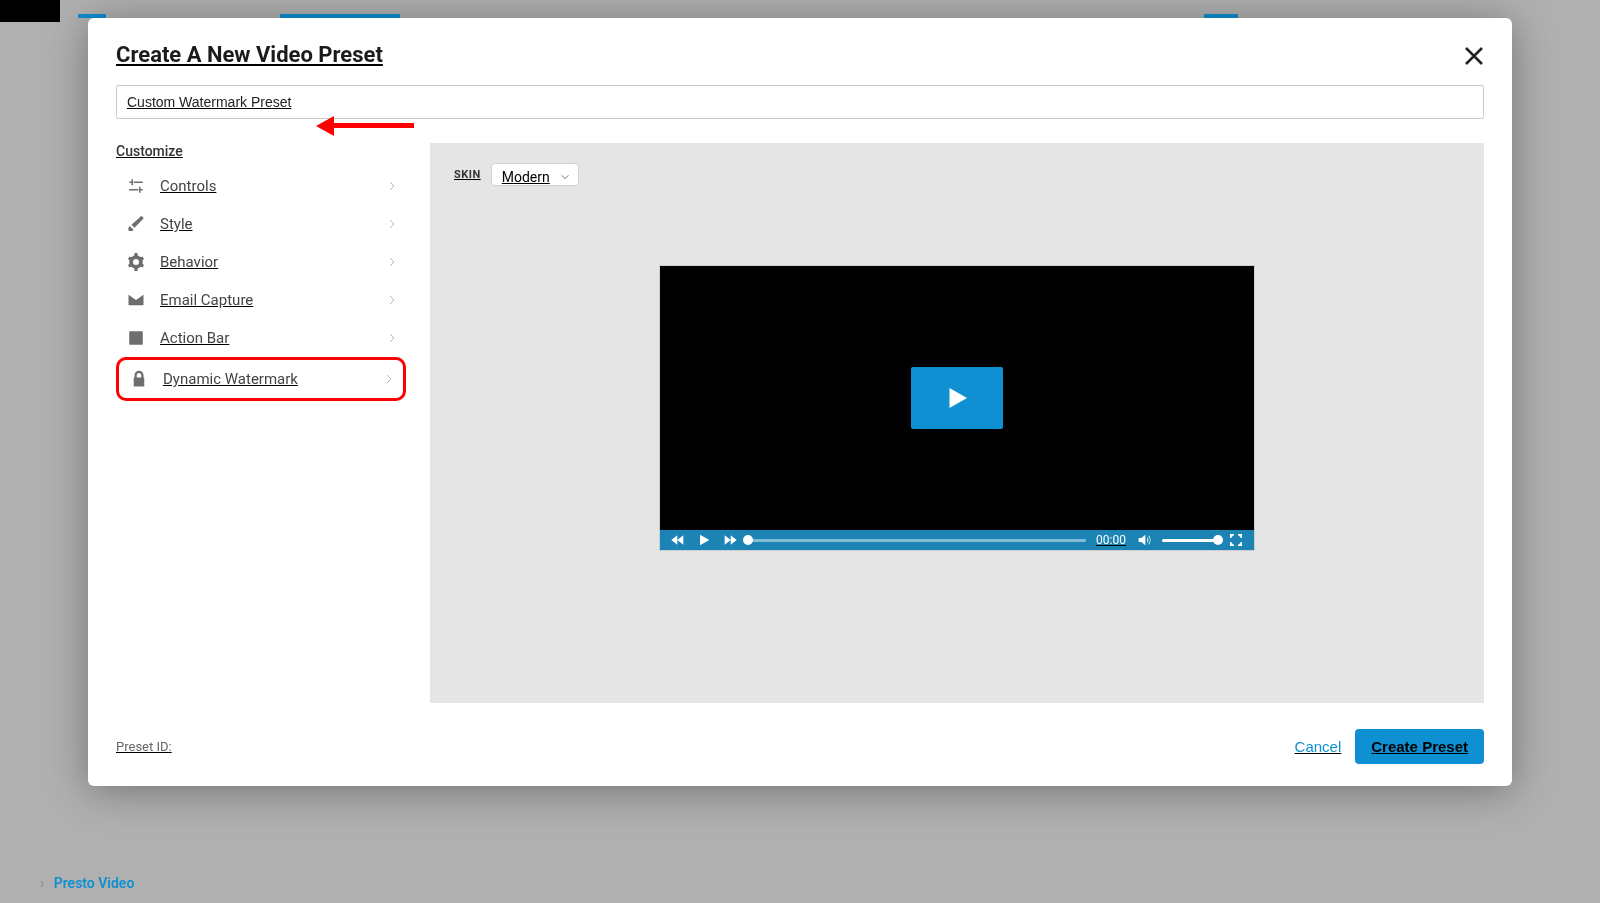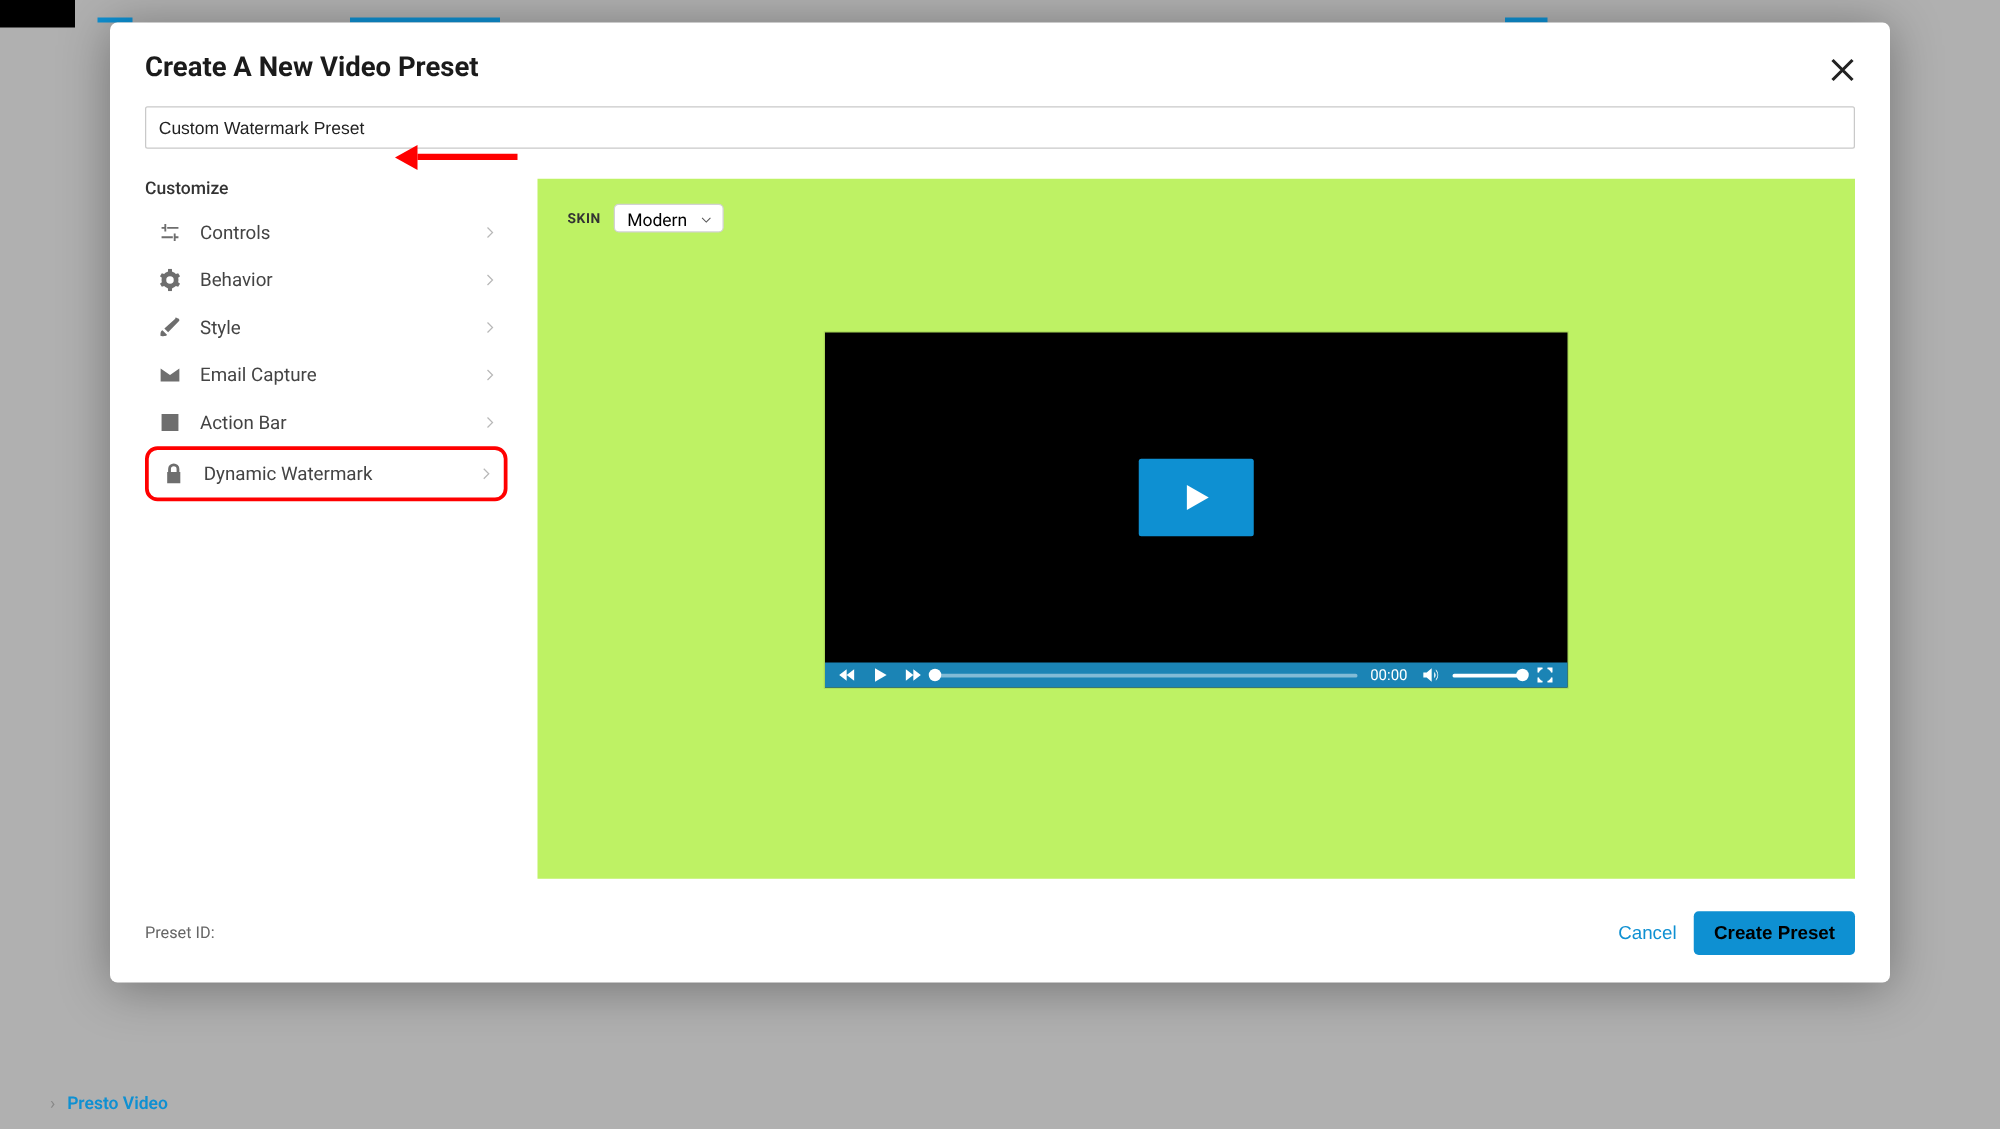--- a/index.html
+++ b/index.html
@@ -4,39 +4,39 @@
 <style>
 html,body{margin:0;padding:0;font-family:-apple-system,BlinkMacSystemFont,"Segoe UI",Roboto,Helvetica,Arial,sans-serif;}
 body{background:#b0b0b0;display:flex;align-items:flex-start;justify-content:center;min-height:903px;}
 .black-strip{position:fixed;left:0;top:0;width:60px;height:22px;background:#000;}
 .blue-hint-1{position:fixed;left:78px;top:14px;width:28px;height:4px;background:#0e90d2;}
 .blue-hint-2{position:fixed;left:280px;top:14px;width:120px;height:4px;background:#0e90d2;}
 .blue-hint-3{position:fixed;left:1204px;top:14px;width:34px;height:4px;background:#0e90d2;}
 .breadcrumb{position:fixed;left:34px;bottom:12px;font-size:14px;color:#555;}
 .breadcrumb .arrow{color:#888;margin:0 6px;}
 .breadcrumb .link{color:#0e90d2;font-weight:600;}
-.modal{width:1424px;background:#fff;border-radius:6px;margin-top:18px;margin-bottom:18px;box-shadow:0 4px 40px rgba(0,0,0,.35);display:flex;flex-direction:column;padding:24px 28px 22px 28px;box-sizing:border-box;position:relative;}
+.modal{width:1424px;background:#fff;border-radius:6px;margin-top:18px;margin-bottom:18px;box-shadow:0 4px 40px rgba(0,0,0,.35);display:flex;flex-direction:column;padding:24px 28px 22px 28px;box-sizing:border-box;position:relative;text-decoration:underline;}
 .modal-title{font-size:22px;font-weight:700;color:#1b1b1b;}
 .close-btn{position:absolute;right:20px;top:20px;cursor:pointer;padding:6px;}
 .close-btn svg{width:24px;height:24px;stroke:#222;stroke-width:2.5;}
 .name-input{width:100%;box-sizing:border-box;margin-top:18px;padding:8px 10px;font-size:14px;border:1px solid #c9c9c9;border-radius:2px;color:#222;}
 .arrow-annot{position:absolute;left:228px;top:97px;pointer-events:none;}
 .arrow-annot .line{height:5px;width:80px;background:#ff0000;display:inline-block;vertical-align:middle;}
 .arrow-annot .head{display:inline-block;width:0;height:0;border-top:10px solid transparent;border-bottom:10px solid transparent;border-right:18px solid #ff0000;vertical-align:middle;}
 .body-row{display:flex;margin-top:24px;gap:24px;align-items:flex-start;justify-content:center;}
 .sidebar{width:290px;flex-shrink:0;}
 .sidebar-heading{font-size:14px;font-weight:500;color:#333;margin-bottom:8px;}
 .sidebar-item{display:flex;align-items:center;padding:9px 8px 9px 10px;cursor:pointer;color:#444;border-radius:4px;}
 .sidebar-item.highlight{border:3px solid #ff0000;border-radius:10px;}
 .sidebar-item .icon{width:20px;height:20px;margin-right:14px;color:#6e6e6e;flex-shrink:0;display:flex;align-items:center;justify-content:center;}
 .sidebar-item .icon svg{width:18px;height:18px;fill:#6e6e6e;}
 .sidebar-item .label{flex:1;font-size:15px;color:#444;}
 .sidebar-item .chev{color:#bbb;}
 .sidebar-item .chev svg{width:12px;height:12px;stroke:#b8b8b8;stroke-width:2;fill:none;}
-.preview{flex:1;background:#bef264;padding:20px 24px;min-height:560px;box-sizing:border-box;}
+.preview{flex:1;background:#e5e5e5;padding:20px 24px;min-height:560px;box-sizing:border-box;}
 .skin-row{display:flex;align-items:center;gap:10px;}
 .skin-label{font-size:11px;font-weight:700;letter-spacing:.5px;color:#333;}
 .skin-select{display:flex;align-items:center;background:#fff;border:1px solid #d2d2d2;border-radius:4px;padding:5px 8px 0 10px;font-size:14px;cursor:pointer;}
 .skin-select .chev{margin-left:10px;}
 .skin-select .chev svg{width:10px;height:10px;stroke:#555;stroke-width:2;fill:none;}
 .player-wrap{display:flex;justify-content:center;margin-top:80px;}
 .player{width:594px;background:#000;position:relative;box-shadow:0 0 0 1px rgba(0,0,0,.1);}
 .player-canvas{height:264px;display:flex;align-items:center;justify-content:center;position:relative;}
 .big-play{width:92px;height:62px;background:#0e90d2;display:flex;align-items:center;justify-content:center;cursor:pointer;border-radius:2px;}
 .big-play svg{width:30px;height:30px;fill:#fff;}
@@ -95,36 +95,36 @@
           </span>
         <span class="label">Controls</span>
         <span class="chev"><svg viewBox="0 0 24 24">
               <path d="M8 4l8 8-8 8"></path>
             </svg></span>
       </div>
 
       <div class="sidebar-item">
         <span class="icon">
             <svg viewBox="0 0 24 24">
+              <path d="M20 2c1 0 2 1 2 2 0 .5-.2 1-.6 1.4L10 17l-4-4L17.6 2.6C18 .2 18.5 2 20 2zM4 15l5 5c-2 2-7 1-7 1s-1-5 2-6z"></path>
+            </svg>
+          </span>
+        <span class="label">Style</span>
+        <span class="chev"><svg viewBox="0 0 24 24">
+              <path d="M8 4l8 8-8 8"></path>
+            </svg></span>
+      </div>
+
+      <div class="sidebar-item">
+        <span class="icon">
+            <svg viewBox="0 0 24 24">
               <path d="M12 8a4 4 0 100 8 4 4 0 000-8zm9 4a9 9 0 01-.3 2.3l2 1.6-2 3.4-2.4-.9a9 9 0 01-4 2.3L14 24h-4l-.3-3.3a9 9 0 01-4-2.3l-2.4.9-2-3.4 2-1.6A9 9 0 013 12c0-.8.1-1.6.3-2.3l-2-1.6 2-3.4 2.4.9a9 9 0 014-2.3L10 0h4l.3 3.3a9 9 0 014 2.3l2.4-.9 2 3.4-2 1.6c.2.7.3 1.5.3 2.3z"></path>
             </svg>
           </span>
         <span class="label">Behavior</span>
-        <span class="chev"><svg viewBox="0 0 24 24">
-              <path d="M8 4l8 8-8 8"></path>
-            </svg></span>
-      </div>
-
-      <div class="sidebar-item">
-        <span class="icon">
-            <svg viewBox="0 0 24 24">
-              <path d="M20 2c1 0 2 1 2 2 0 .5-.2 1-.6 1.4L10 17l-4-4L17.6 2.6C18 .2 18.5 2 20 2zM4 15l5 5c-2 2-7 1-7 1s-1-5 2-6z"></path>
-            </svg>
-          </span>
-        <span class="label">Style</span>
         <span class="chev"><svg viewBox="0 0 24 24">
               <path d="M8 4l8 8-8 8"></path>
             </svg></span>
       </div>
 
       <div class="sidebar-item">
         <span class="icon">
             <svg viewBox="0 0 24 24">
               <path d="M2 5h20v14H2zM2 5l10 7L22 5"></path>
             </svg>

